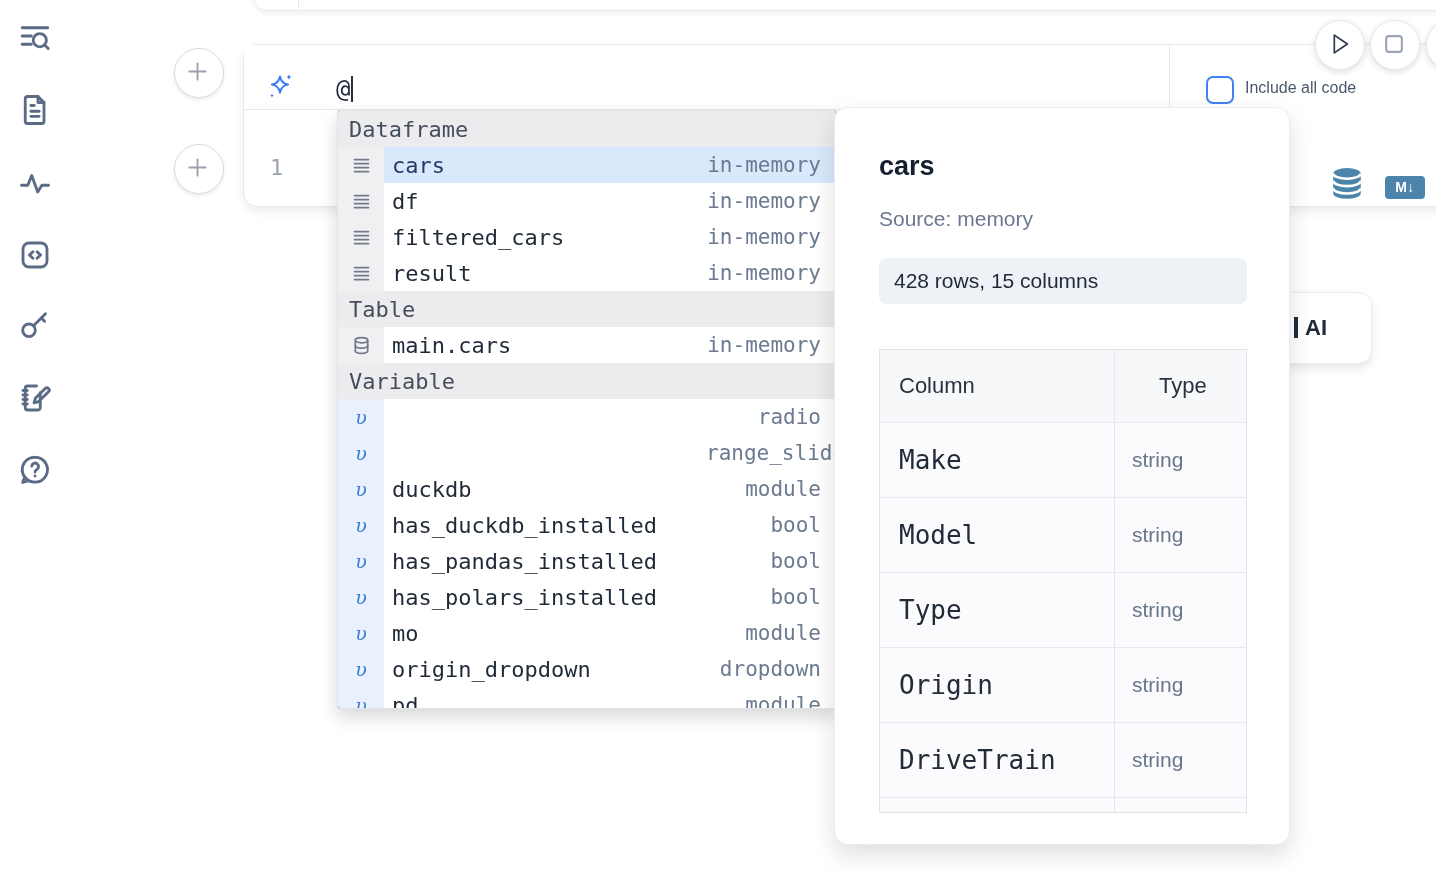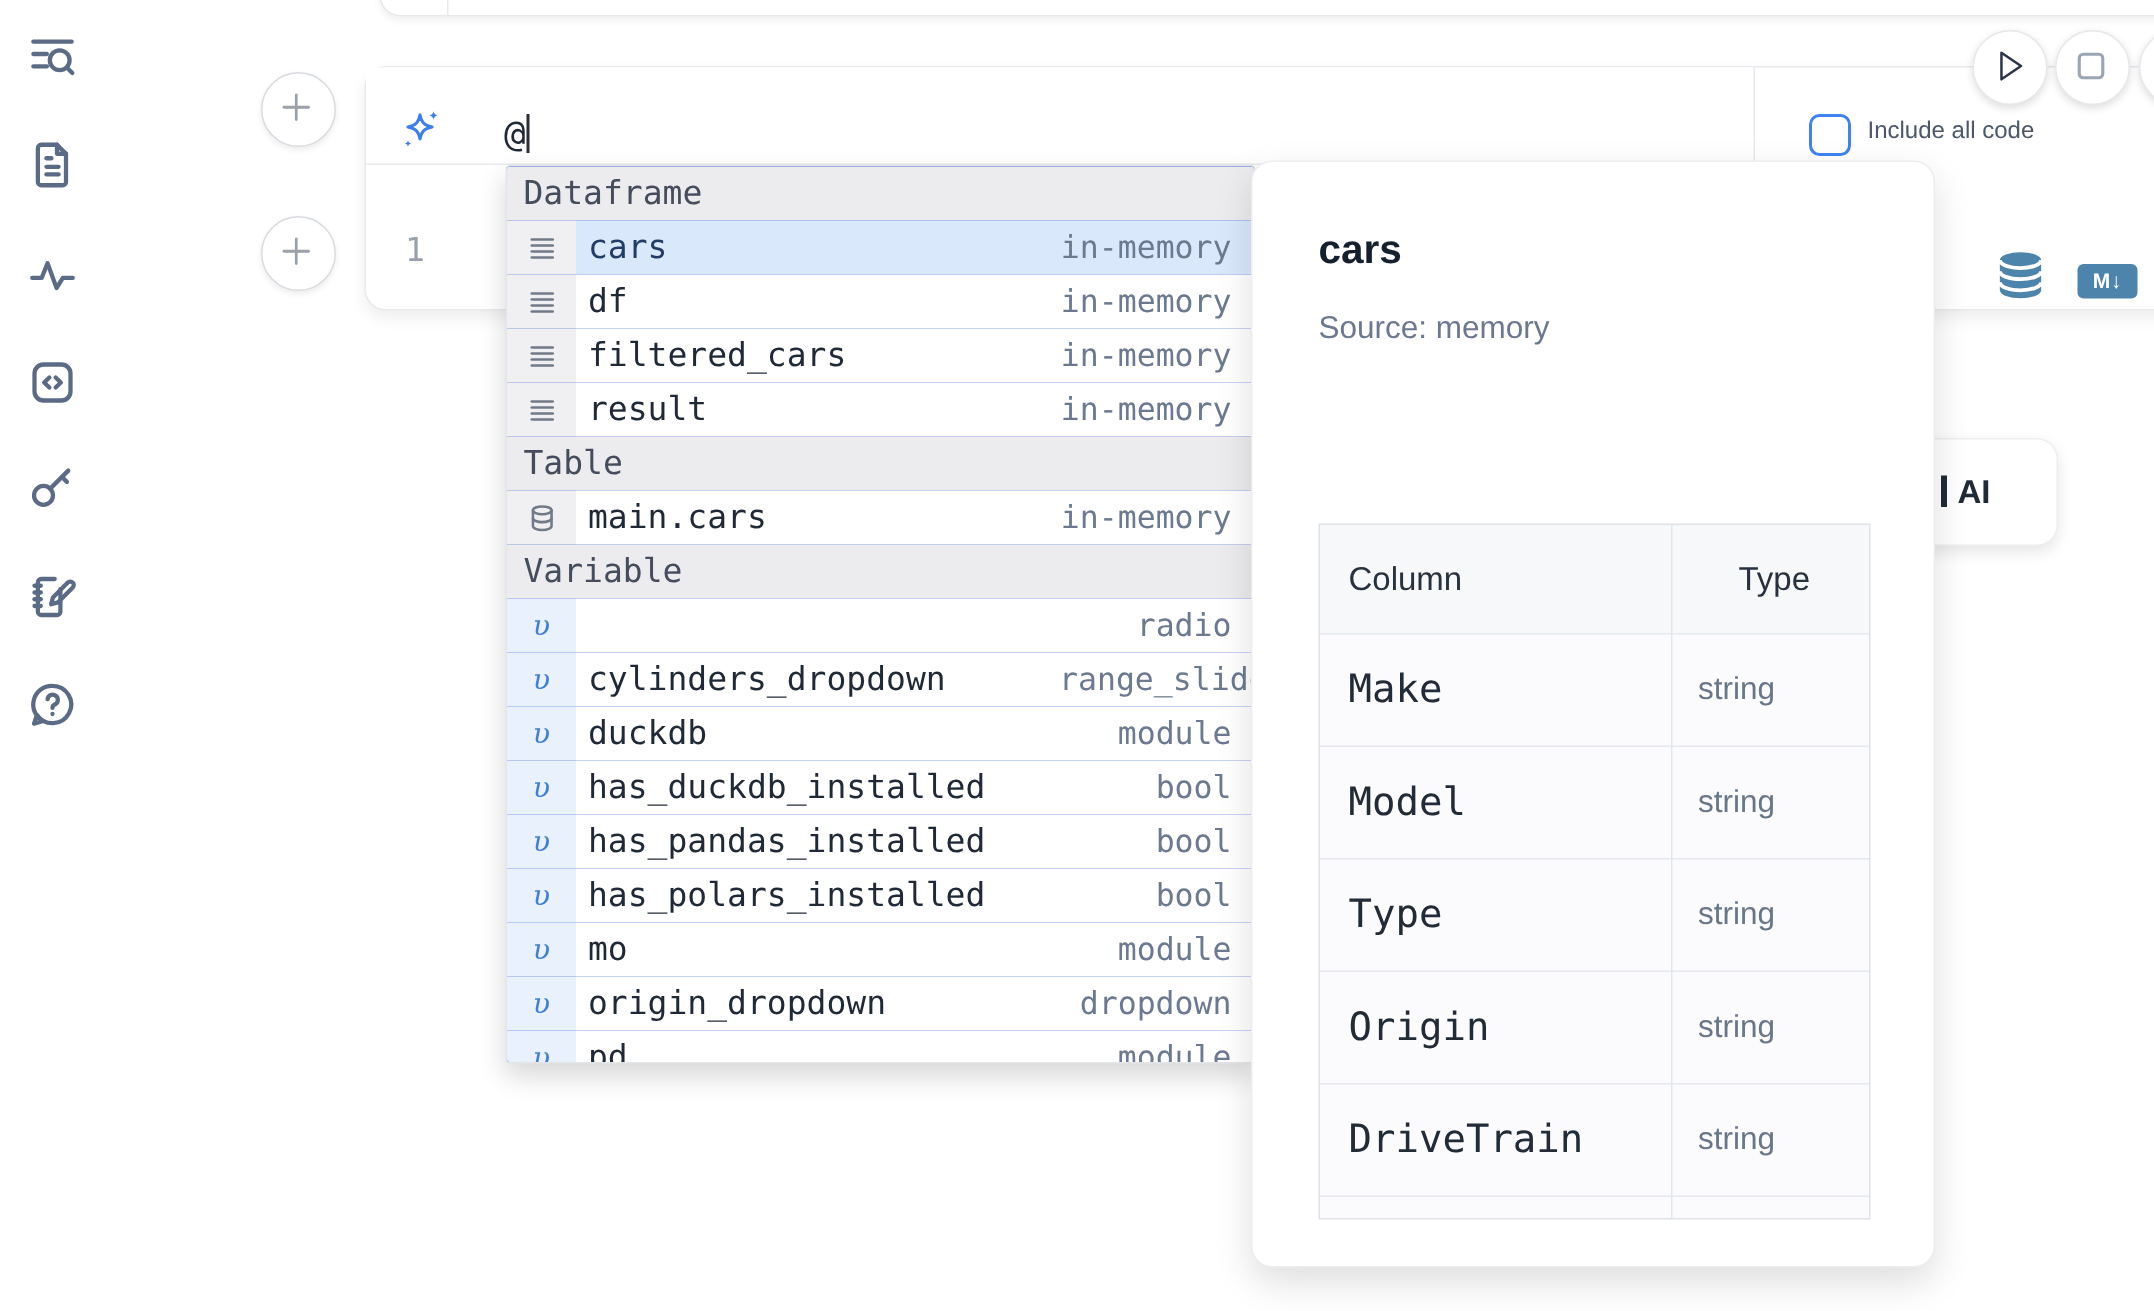--- a/index.html
+++ b/index.html
@@ -297,21 +297,20 @@
       </div>
       <div class="ac-body">
         <span class="ac-type">radio</span>
       </div>
     </div>
     <div class="ac-item">
       <div class="ac-gutter blue">
         <span class="var-glyph">υ</span>
       </div>
       <div class="ac-body">
-        <span class="ac-name">cylinders_dropdown</span>
         <span class="ac-type clip">range_slider</span>
       </div>
     </div>
     <div class="ac-item">
       <div class="ac-gutter blue">
         <span class="var-glyph">υ</span>
       </div>
       <div class="ac-body">
         <span class="ac-name">duckdb</span>
         <span class="ac-type">module</span>
@@ -369,20 +368,21 @@
       <div class="ac-body">
         <span class="ac-name">pd</span>
         <span class="ac-type">module</span>
       </div>
     </div>
   </div>
 
 <div class="panel">
   <div class="panel-title">cars</div>
   <div class="panel-source">Source: memory</div>
+  <div class="shape-badge">428 rows, 15 columns</div>
   <div class="schema" id="schema-table">
     <div class="vline"></div>
   <div class="s-row head">
         <div class="s-c1">Column</div>
         <div class="s-c2">Type</div>
       </div>
       <div class="s-row">
         <div class="s-c1"><span class="col-name">Make</span></div>
         <div class="s-c2"><span class="col-type">string</span></div>
       </div>

